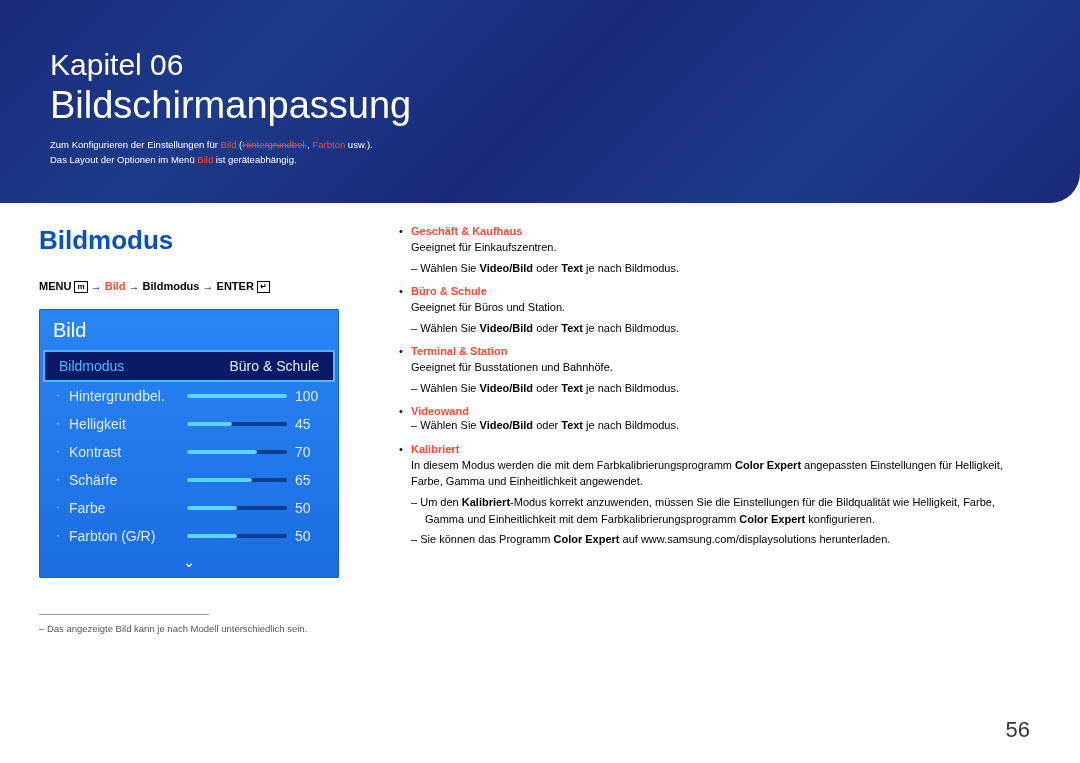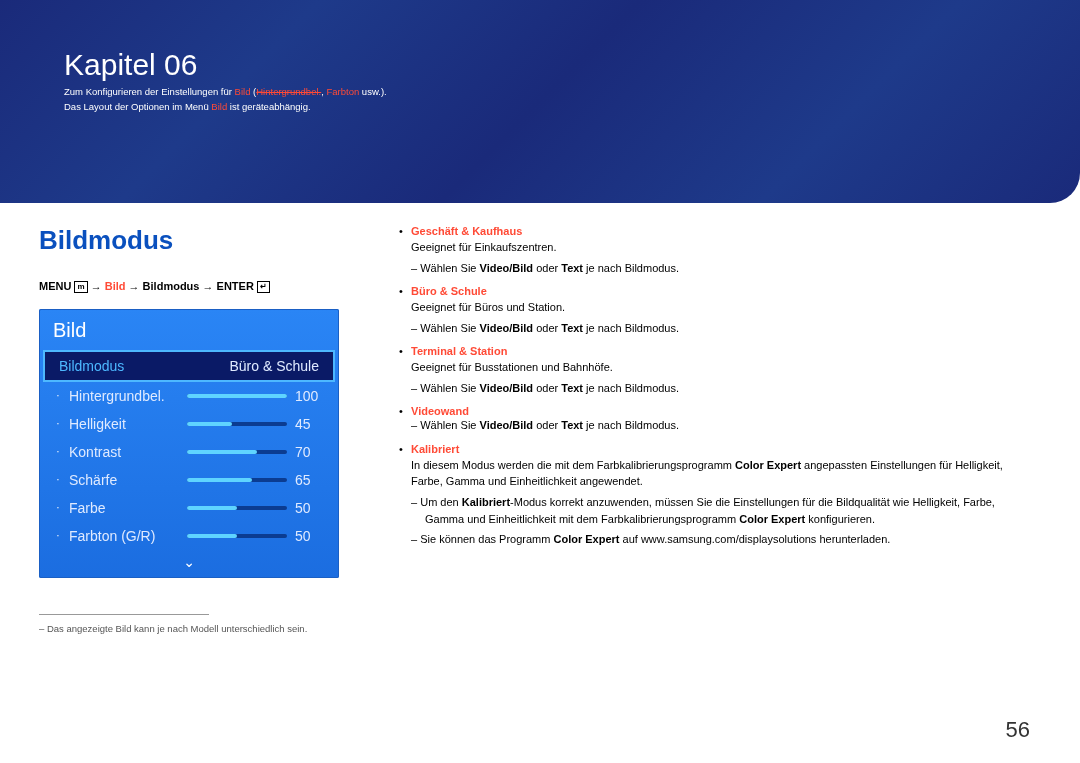--- a/index.html
+++ b/index.html
@@ -10,21 +10,21 @@
     position: relative;
     background: #fff;
     overflow: hidden;
   }
   .banner {
     position: absolute;
     top: 0; left: 0; right: 0;
     height: 203px;
     background: linear-gradient(135deg, #1a2a7a 0%, #1e3a8a 25%, #1a2a7a 50%, #1e3a8a 75%, #1a2a7a 100%);
     border-bottom-right-radius: 30px;
-    padding: 0 64px;
+    padding: 0 50px;
     color: #fff;
   }
   .banner-inner { padding-top: 48px; }
   .chapter-num {
     font-size: 30px;
     font-weight: 300;
     margin-bottom: 2px;
   }
   .chapter-title {
     font-size: 38px;
@@ -151,20 +151,21 @@
     font-size: 22px;
     color: #333;
   }
 </style>
 </head>
 <body>
 
 <div class="banner">
   <div class="banner-inner">
     <div class="chapter-num">Kapitel 06</div>
+    <div class="chapter-title">Bildschirmanpassung</div>
     <div class="banner-desc">
       <span>Zum Konfigurieren der Einstellungen für </span><span class="hl-red">Bild</span><span> (</span><span class="hl-red-strike">Hintergrundbel.</span><span>, </span><span class="hl-red">Farbton</span><span> usw.).</span><br>
       <span>Das Layout der Optionen im Menü </span><span class="hl-red">Bild</span><span> ist geräteabhängig.</span>
     </div>
   </div>
 </div>
 
 <div class="main">
   <div class="left-col">
     <div class="section-heading">Bildmodus</div>

